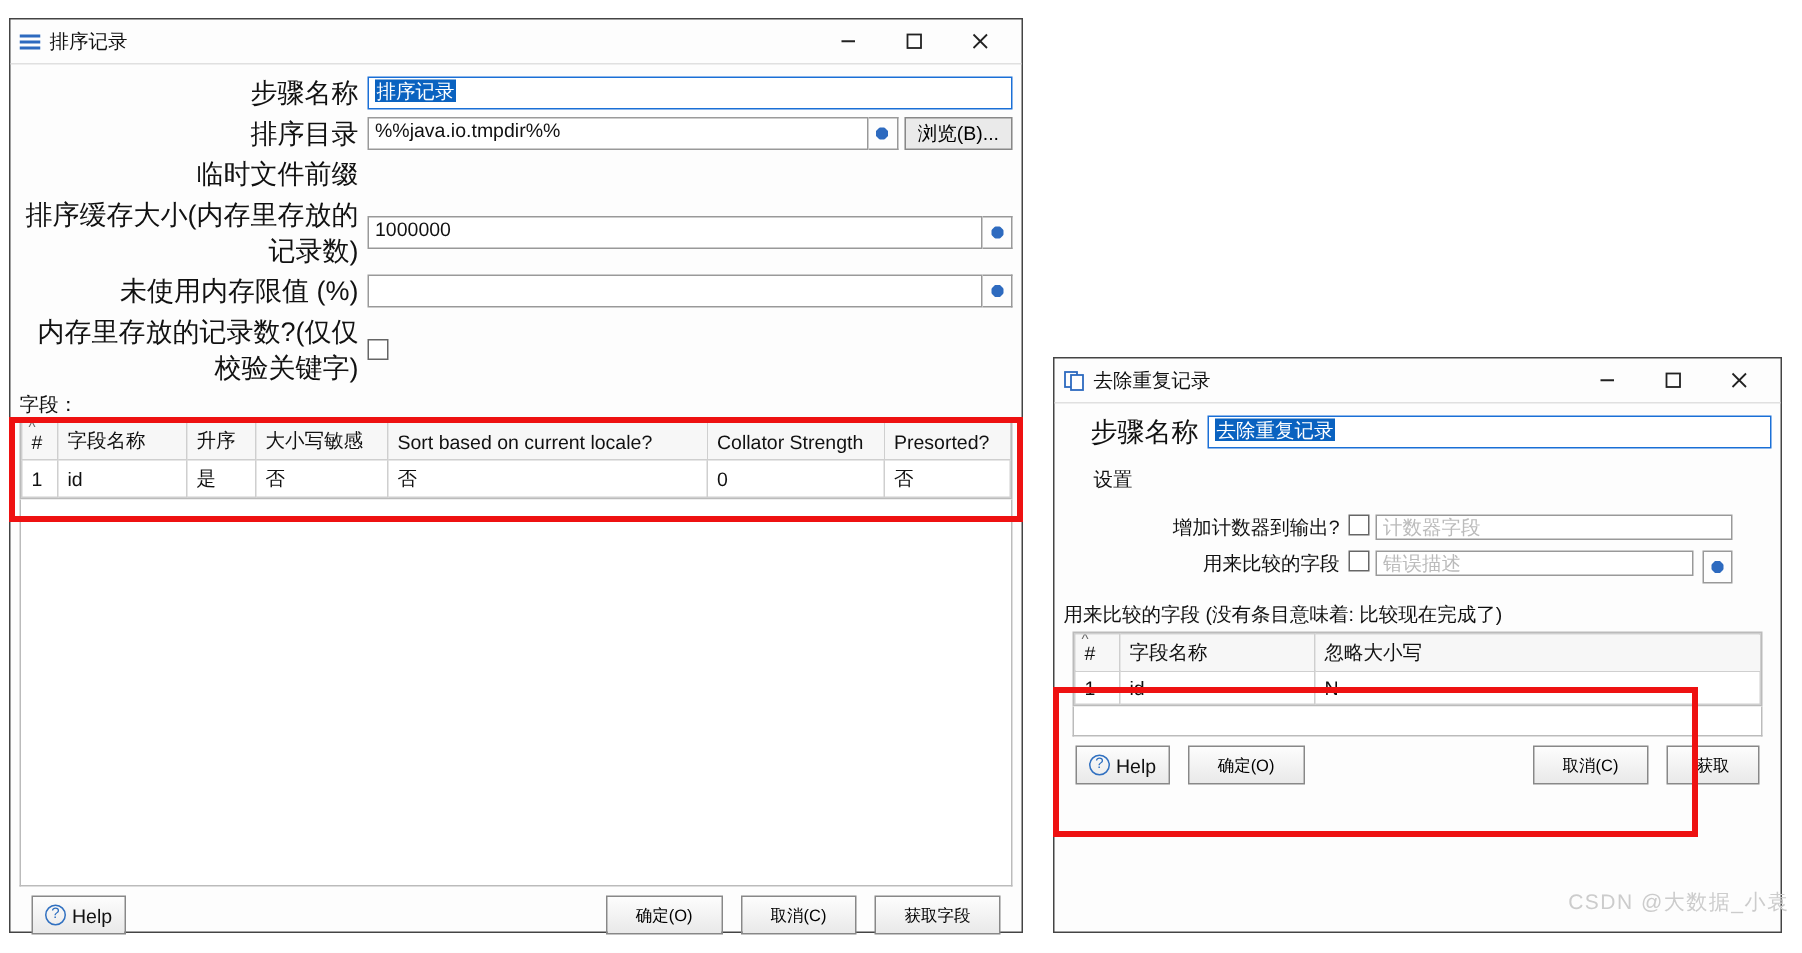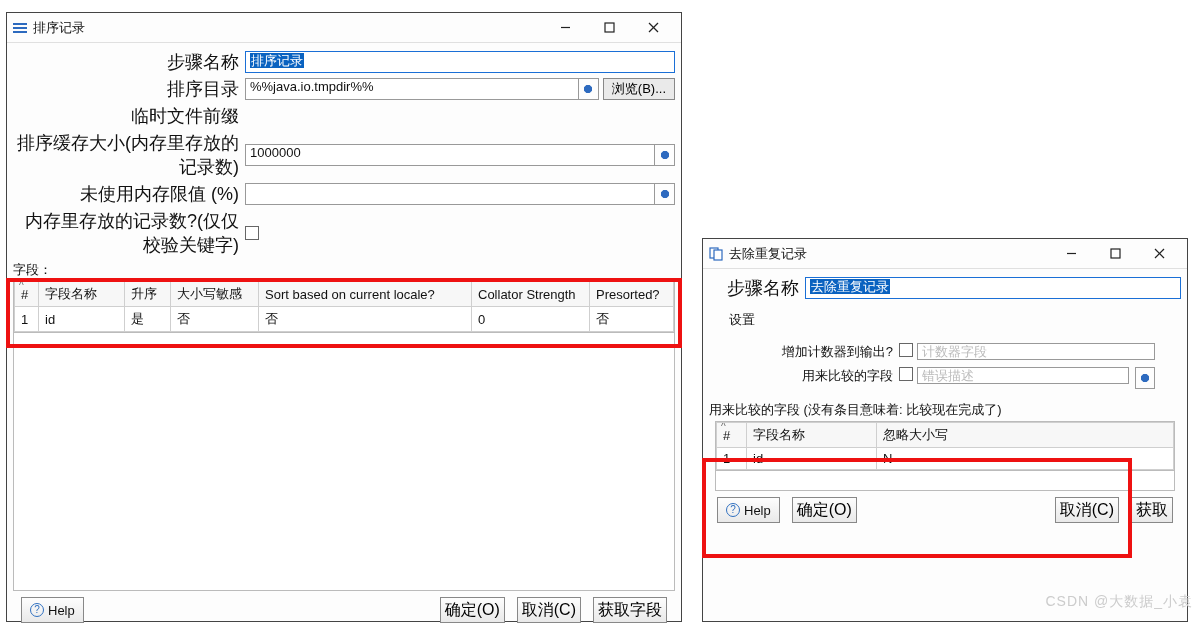--- a/index.html
+++ b/index.html
@@ -109,24 +109,24 @@
   .left .fillarea { height: 258px; }
   .btnbar {
     display: flex;
     gap: 12px;
     padding: 6px 8px;
     align-items: center;
   }
   .btnbar .spacer { flex: 1; }
   .btn {
     height: 26px;
-    padding: 0 4px;
+    padding: 0 19px;
     border: 1px solid #888;
     background: linear-gradient(#fdfdfd,#e9e9e9);
-    font-size: 16px;
+    font-size: 11px;
   }
   .help {
     display: flex; align-items: center; gap: 4px;
     height: 26px; padding: 0 8px;
     border: 1px solid #888;
     background: linear-gradient(#fdfdfd,#e9e9e9);
     font-size: 13px;
   }
   .help .qcircle {
     width: 14px; height: 14px; border-radius: 50%;

